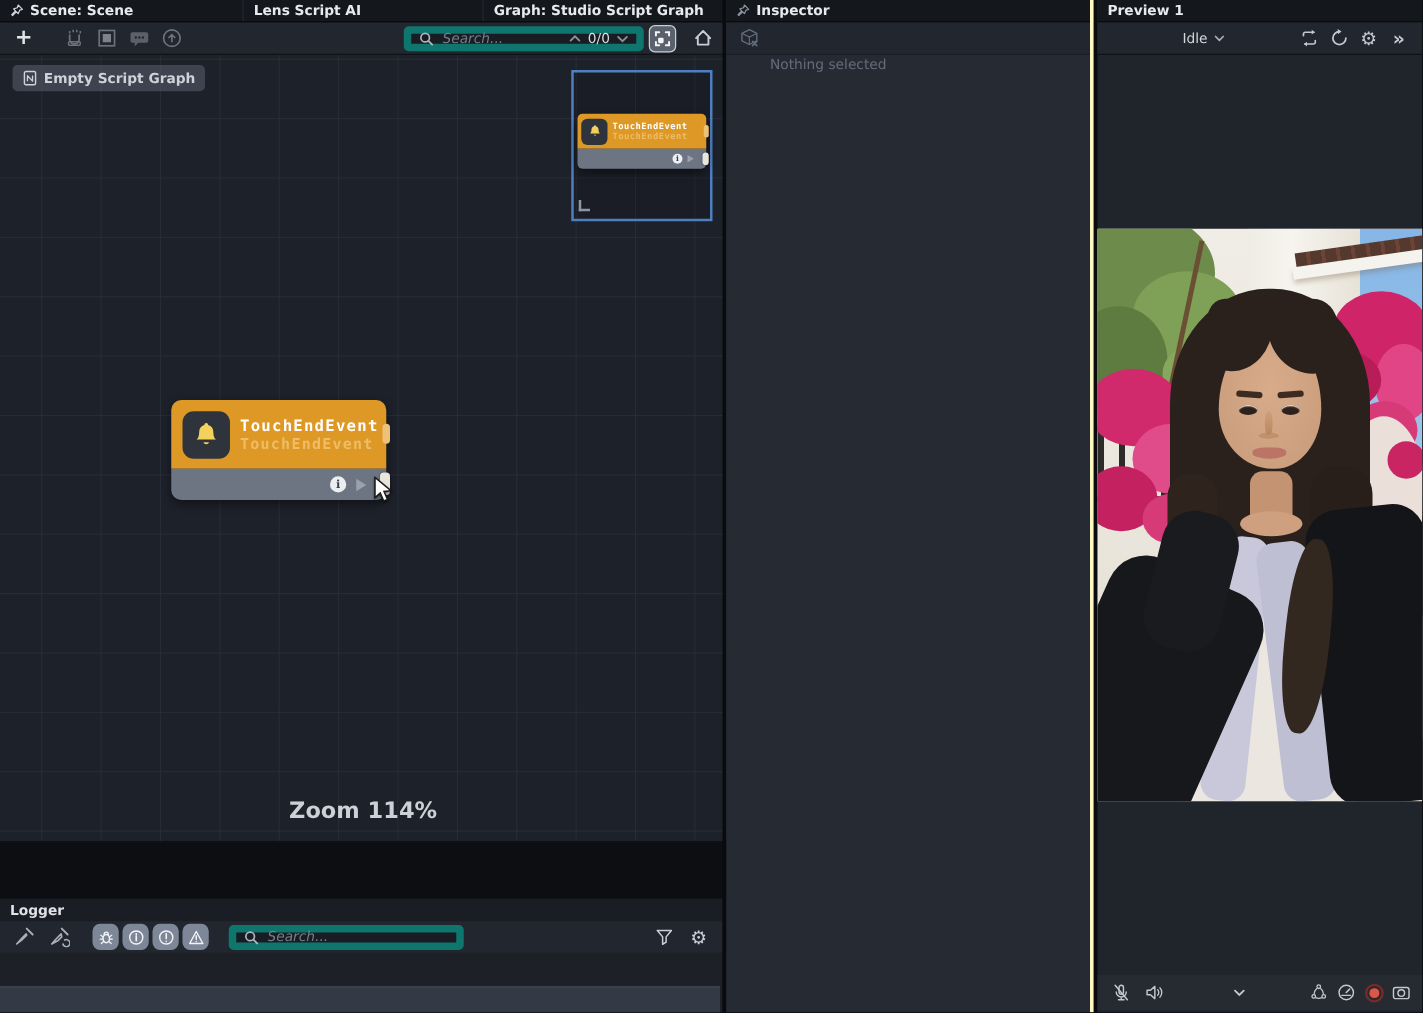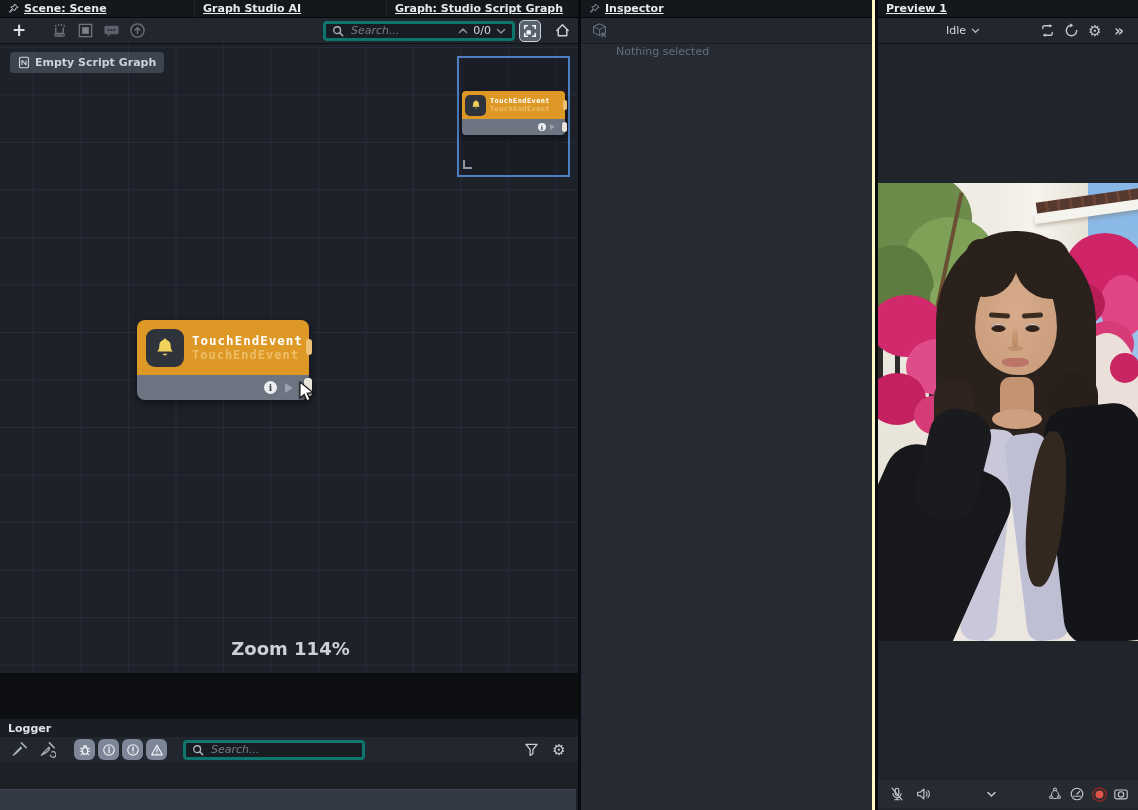--- a/index.html
+++ b/index.html
@@ -3,29 +3,29 @@
 <meta charset="utf-8">
 <style>
   html,body{margin:0;padding:0;background:#0c0e12;}
   *{box-sizing:border-box;}
   body{font-family:"DejaVu Sans","Liberation Sans",sans-serif;-webkit-font-smoothing:antialiased;}
   #root{position:relative;width:1138px;height:810px;background:#0c0e12;overflow:hidden;color:#d4d8de;font-size:11px;}
   .abs{position:absolute;}
 
   
   .tabbar{height:18px;background:#14171c;border-bottom:1px solid #070809;display:flex;align-items:center;}
-  .tab{height:100%;display:flex;align-items:center;gap:5px;padding:0 8px;border-right:1px solid #22262c;font-weight:bold;color:#e7eaee;font-size:11px;text-decoration:underline;}
+  .tab{height:100%;display:flex;align-items:center;gap:5px;padding:0 8px;border-right:1px solid #22262c;font-weight:bold;color:#e7eaee;font-size:11px;}
 
   
   .toolrow{height:26px;background:#22262e;border-bottom:1px solid #101216;display:flex;align-items:center;}
   .ibtn{display:flex;align-items:center;justify-content:center;width:22px;height:22px;border-radius:4px;color:#aab0ba;}
   .ibtn svg{display:block;}
   .muted{opacity:.55;}
   .plus{font-size:17px;color:#dfe3e9;font-weight:bold;line-height:1;}
-  .searchbox{display:flex;align-items:center;height:20px;background:#191c22;border:3px solid #0f766e;border-radius:4px;padding:0 6px;gap:5px;}
+  .searchbox{display:flex;align-items:center;height:20px;background:#191c22;border:6px solid #0f766e;border-radius:4px;padding:0 6px;gap:5px;}
   .searchbox input{flex:1;min-width:0;background:transparent;border:none;outline:none;color:#cfd3da;font-style:italic;font-size:11px;font-family:inherit;}
   .searchbox input::placeholder{color:#767d89;font-style:italic;}
   .counter{color:#d7dbe1;font-size:11px;}
   .fitbtn{background:#59616d;border:1.5px solid #c9cfd9;border-radius:5px;color:#f0f2f5;}
 
   
   #canvas{left:0;top:44px;width:616px;height:630px;background-color:#1d212a;
     background-image:linear-gradient(#272c36 1px,transparent 1px),linear-gradient(90deg,#272c36 1px,transparent 1px);
     background-size:47.5px 47.5px;background-position:33px 3px;overflow:hidden;border-bottom:1px solid #0a0b0e;}
   .chip{display:inline-flex;align-items:center;gap:5px;background:rgba(88,96,110,.55);border-radius:4px;height:21px;padding:0 8px;color:#ced2d9;font-weight:bold;}
@@ -81,21 +81,21 @@
   <div class="abs" style="left:0;top:0;width:581px;">
 
     <div class="tabbar">
       <div class="tab" style="width:195px;">
         <svg width="11" height="11" viewBox="0 0 16 16">
             <path d="M9.5 1.5l5 5-3.2 1-1.8 4-2.2-2.2-4.3 4.4-1-1 4.4-4.3L4.2 6l4.3-1.3z" fill="none" stroke="#cfd4db" stroke-width="1.4" stroke-linejoin="round"></path>
           </svg>
         <span>Scene: Scene</span>
       </div>
       <div class="tab" style="width:192px;">
-        <span>Graph Studio AI</span>
+        <span>Lens Script AI</span>
       </div>
       <div class="tab" style="flex:1;border-right:none;">
         <span>Graph: Studio Script Graph</span>
       </div>
     </div>
 
     <div class="toolrow" style="padding:0 8px;gap:4px;">
       <div class="ibtn">
           <span class="plus">+</span>
         </div>

